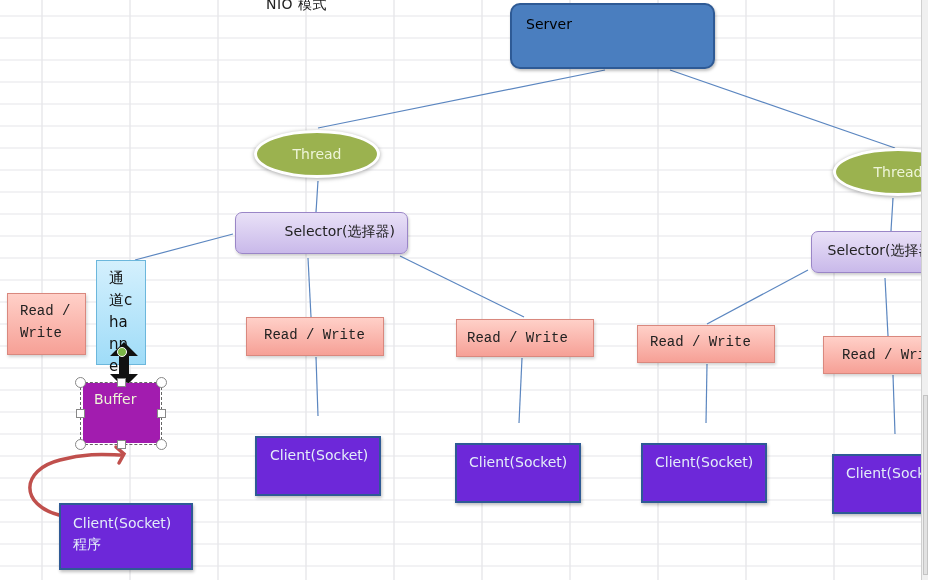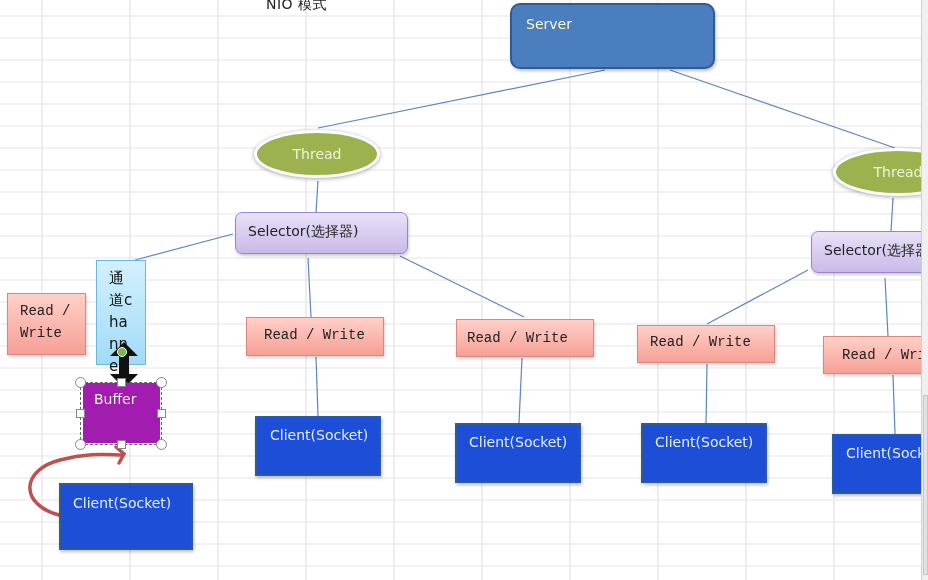--- a/index.html
+++ b/index.html
@@ -1,34 +1,34 @@
 <!DOCTYPE html>
 <html><head>
 <meta charset="utf-8">
 <style>
   html,body{margin:0;padding:0;}
   body{width:928px;height:580px;overflow:hidden;background:#ffffff;position:relative;font-family:"DejaVu Sans","Liberation Sans",sans-serif;}
   #grid{position:absolute;left:0;top:0;width:928px;height:580px;}
   #links{position:absolute;left:0;top:0;width:928px;height:580px;}
   .title{position:absolute;left:266px;top:-4px;font-size:14px;color:#222;letter-spacing:0.5px;}
   .node{position:absolute;box-sizing:border-box;font-size:14px;line-height:18px;}
-  .server{left:510px;top:3px;width:205px;height:66px;background:#4a7ebf;border:2px solid #2e5a95;border-radius:10px;color:#fef9c3;padding:10px 14px;box-shadow:1px 2px 3px rgba(0,0,0,0.25);}
+  .server{left:510px;top:3px;width:205px;height:66px;background:#4a7ebf;border:2px solid #2e5a95;border-radius:10px;color:#000000;padding:10px 14px;box-shadow:1px 2px 3px rgba(0,0,0,0.25);}
   .thread{background:#9bb24f;border:3px solid #fff;border-radius:50%;color:#eef5d8;text-align:center;box-shadow:0 1px 4px rgba(0,0,0,0.35);font-size:14px;}
   .thread1{left:254px;top:130px;width:126px;height:48px;line-height:42px;}
   .thread2{left:833px;top:148px;width:130px;height:48px;line-height:42px;}
-  .selector{background:linear-gradient(#e9e1f7,#c9b9ea);border:1px solid #9a86c7;border-radius:7px;color:#222;padding:9px 12px;box-shadow:1px 2px 3px rgba(0,0,0,0.2);white-space:nowrap;overflow:hidden;}
+  .selector{background:linear-gradient(#e9e1f7,#c9b9ea);border:1px solid #9a86c7;border-radius:7px;color:#222;padding:9px 12px;box-shadow:1px 2px 3px rgba(0,0,0,0.2);white-space:nowrap;overflow:hidden;text-align:right;}
   .selector1{left:235px;top:212px;width:173px;height:42px;}
   .selector2{left:811px;top:231px;width:140px;height:42px;}
   .rw{background:linear-gradient(#ffd0c8,#f6a096);border:1px solid #d9887e;color:#222;box-shadow:1px 2px 3px rgba(0,0,0,0.18);white-space:nowrap;overflow:hidden;font-family:Liberation Mono, monospace;}
   .rw-left{left:7px;top:293px;width:79px;height:62px;padding:6px 12px;white-space:normal;line-height:22px;}
   .rw1{left:246px;top:317px;width:138px;height:39px;padding:8px 17px;}
   .rw2{left:456px;top:319px;width:138px;height:38px;padding:9px 10px;}
   .rw3{left:637px;top:325px;width:138px;height:38px;padding:7px 12px;}
   .rw4{left:823px;top:336px;width:110px;height:38px;padding:9px 18px;}
-  .client{background:#1d4ed8;border:2px solid #2e5a95;color:#e3edf9;box-shadow:1px 2px 3px rgba(0,0,0,0.25);white-space:nowrap;overflow:hidden;}
+  .client{background:#6d28d9;border:2px solid #2e5a95;color:#e3edf9;box-shadow:1px 2px 3px rgba(0,0,0,0.25);white-space:nowrap;overflow:hidden;margin-top:20px;}
   .client1{left:255px;top:416px;width:126px;height:60px;padding:8px 13px;}
   .client2{left:455px;top:423px;width:126px;height:60px;padding:8px 12px;}
   .client3{left:641px;top:423px;width:126px;height:60px;padding:8px 12px;}
   .client4{left:832px;top:434px;width:100px;height:60px;padding:8px 12px;}
   .client-left{left:59px;top:483px;width:134px;height:67px;padding:8px 12px;white-space:normal;line-height:21px;}
   .channel{left:96px;top:260px;width:50px;height:105px;background:linear-gradient(#d4f0fd,#9fdcf8);border:1px solid #6cb7dc;color:#111;padding:6px 12px;font-size:15px;line-height:22px;word-break:break-all;}
   .buffer{left:83px;top:383px;width:77px;height:60px;background:#a21caf;color:#eef5d8;padding:7px 11px;}
   .sel-frame{position:absolute;left:80px;top:382px;width:82px;height:63px;border:1px dashed #666;box-sizing:border-box;pointer-events:none;}
   .handle{position:absolute;width:9px;height:9px;background:#fff;border:1px solid #888;box-sizing:border-box;}
   .handle.round{border-radius:50%;width:11px;height:11px;}
@@ -164,17 +164,18 @@
 </div>
 <div class="node client client3">
   <span>Client(Socket)</span>
 </div>
 <div class="node client client4">
   <span>Client(Socket)</span>
 </div>
 
 <div class="node client client-left">
   <div>Client(Socket)</div>
+  <div>程序</div>
 </div>
 
 <div class="scrollbar">
   <div class="scroll-thumb"></div>
 </div>
 
 </body></html>

